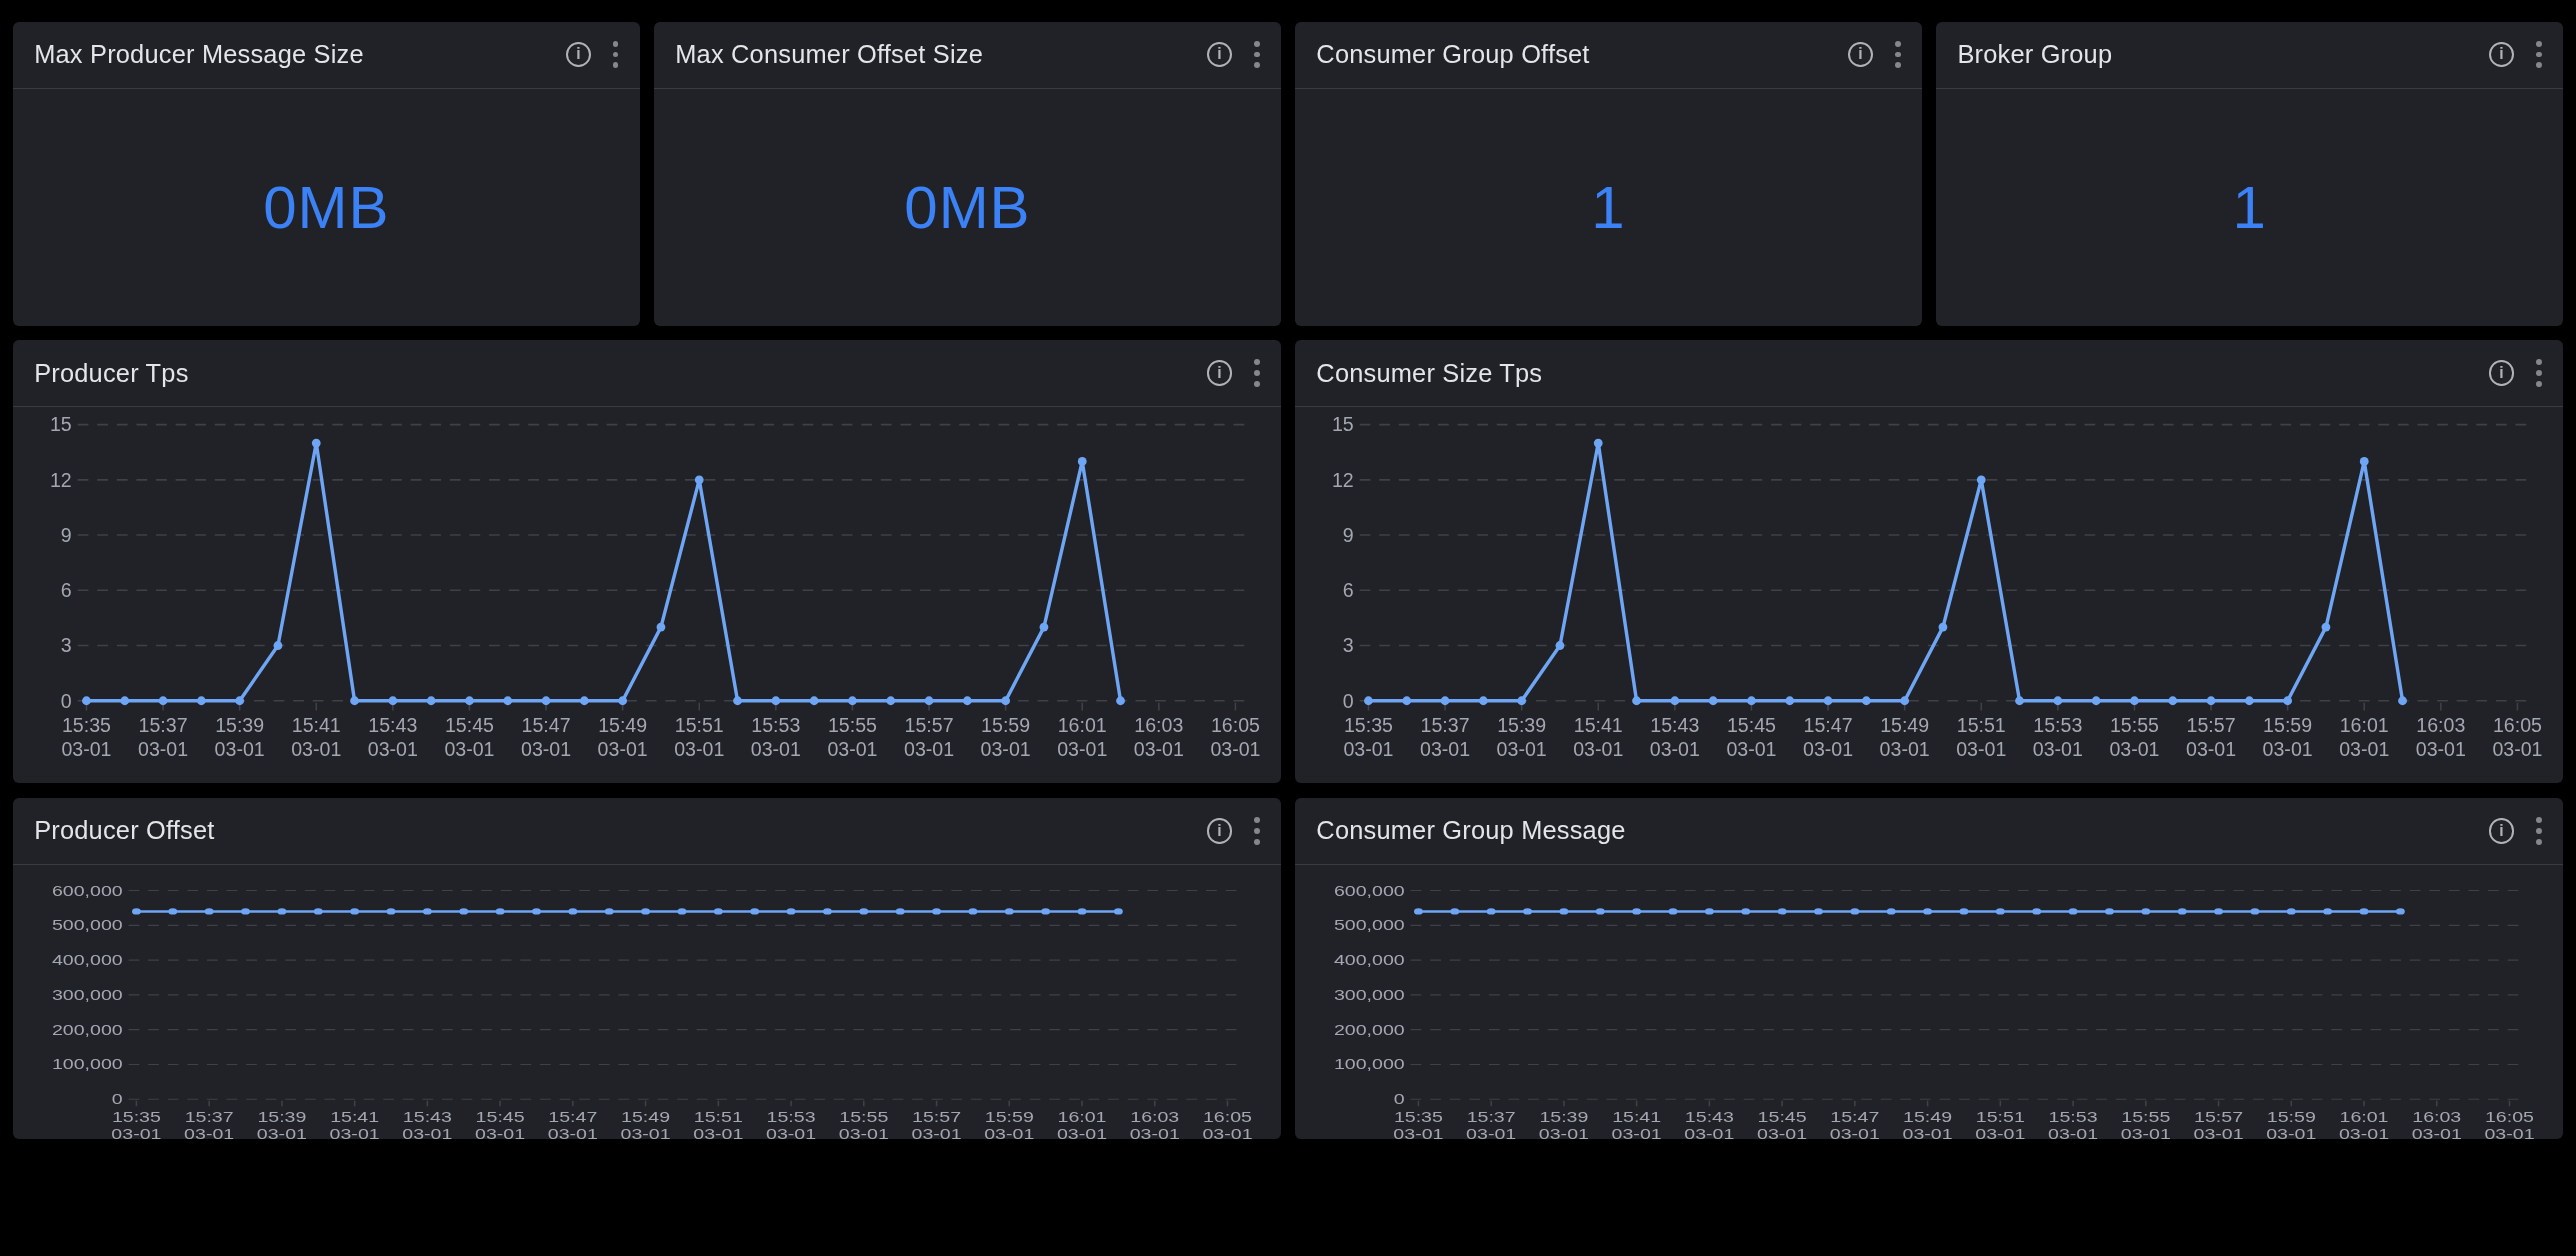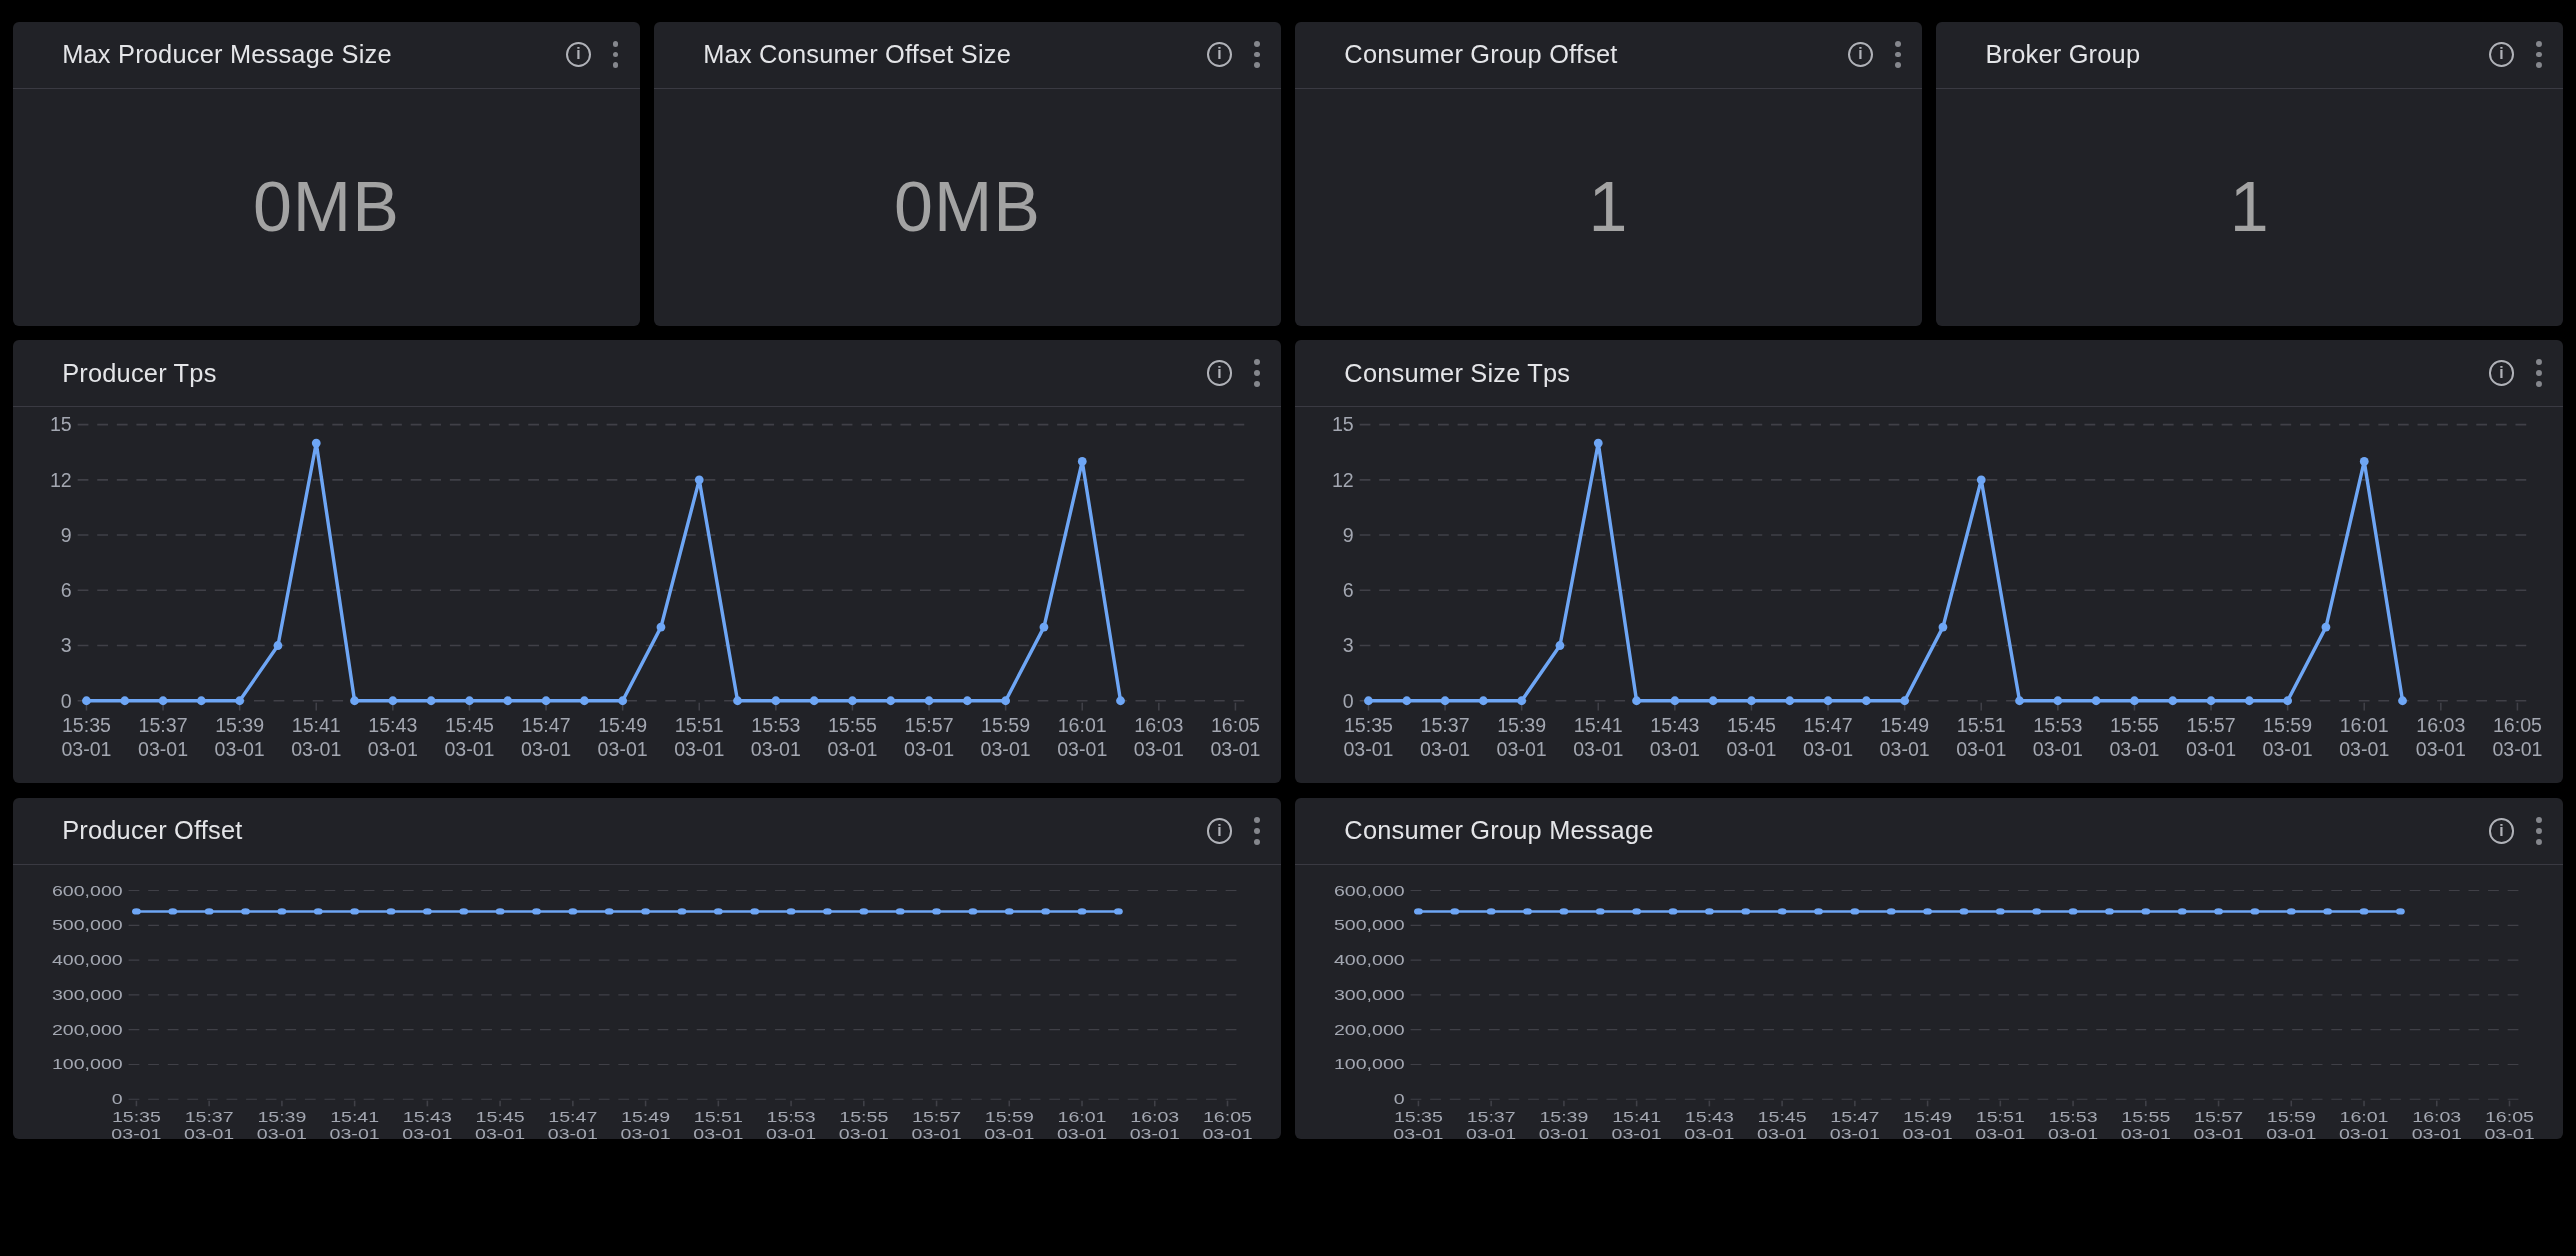--- a/index.html
+++ b/index.html
@@ -31,36 +31,35 @@
   .panel-header{
     height:67px;min-height:67px;
     display:flex;align-items:center;justify-content:space-between;
     padding:0 19.6px 0 21.5px;
     border-bottom:1px solid rgba(204,204,220,0.15);
     box-sizing:border-box;
   }
   .panel-title{
     font-size:25.4px;color:#e4e5e8;font-weight:500;letter-spacing:0.2px;
     white-space:nowrap;
-    margin-left:28px;
   }
   .header-icons{display:flex;align-items:center;gap:19.6px;}
   .info-icon{
     width:25.4px;height:25.4px;
     border:2.4px solid #b0b2b8;border-radius:50%;
     display:flex;align-items:center;justify-content:center;
     color:#b0b2b8;font-size:15.7px;font-weight:700;
     box-sizing:border-box;cursor:pointer;
   }
   .kebab{display:flex;flex-direction:column;gap:4.9px;cursor:pointer;padding:2px;}
   .kebab .dot{width:5.9px;height:5.9px;border-radius:50%;background:#85878d;}
   .stat-value{
     flex:1;
     display:flex;align-items:center;justify-content:center;
-    font-size:70px;color:#a3a3a3;font-weight:400;letter-spacing:1px;
+    font-size:60px;color:#3b82f6;font-weight:400;letter-spacing:1px;
   }
   .chart-svg{display:block;width:100%;flex:1;}
 </style>
 </head>
 <body>
 
 <div class="page">
 
   <div class="row row-stats">
     <div class="panel">

